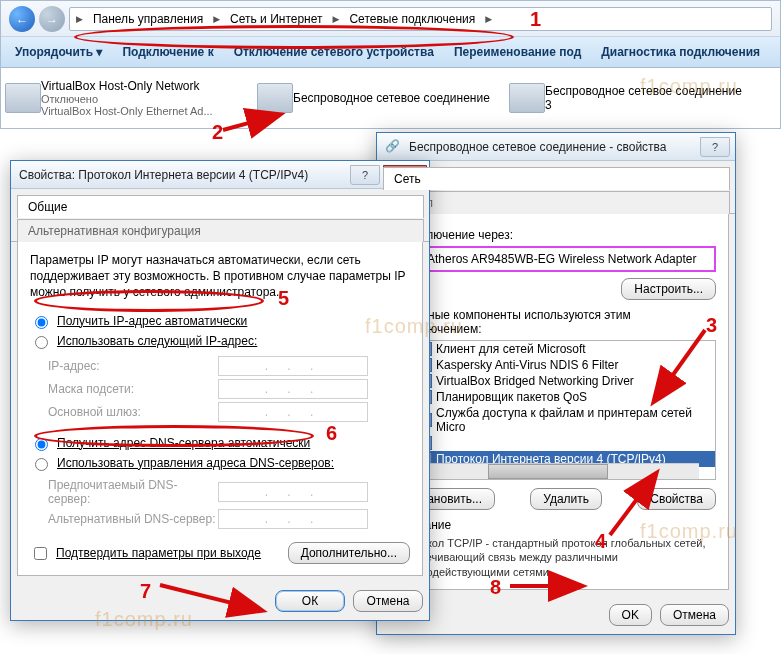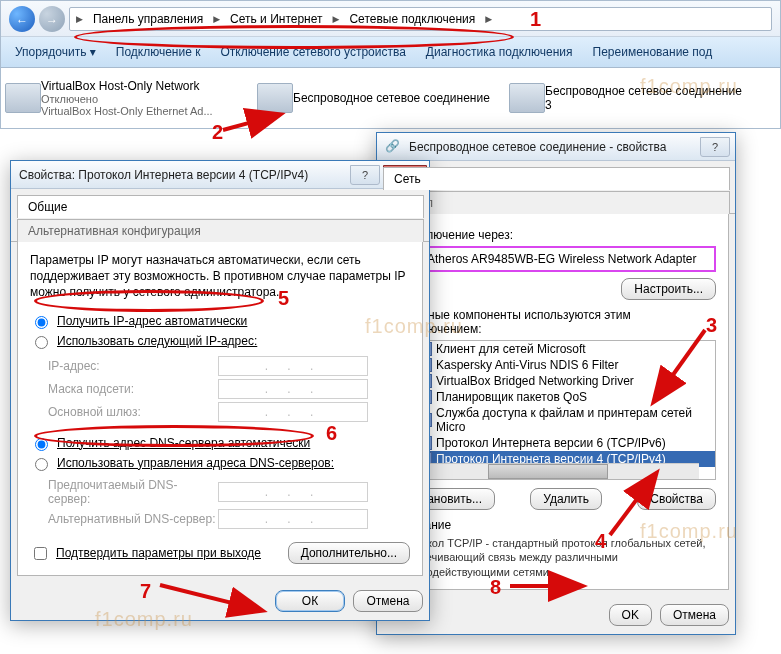--- a/index.html
+++ b/index.html
@@ -7,21 +7,21 @@
   
   
   .explorer { position: absolute; left: 0; top: 0; width: 781px; background: linear-gradient(#f7fbff, #eaf2fb); border: 1px solid #aabccf; }
   .nav-bar { display: flex; align-items: center; height: 36px; padding: 4px 8px; gap: 4px; background: linear-gradient(#f5f9fd, #e7eef7); border-bottom: 1px solid #c7d3e0; }
   .nav-btn { width: 26px; height: 26px; border-radius: 50%; background: radial-gradient(circle at 30% 30%, #6fb7ff, #1e5fbf); display: flex; align-items: center; justify-content: center; color: #fff; }
   .nav-btn.dis { background: radial-gradient(circle at 30% 30%, #c8d4e0, #8fa3b8); }
   .breadcrumb { flex: 1; display: flex; align-items: center; height: 24px; background: #fff; border: 1px solid #a7b7c9; border-radius: 2px; padding: 0 4px; gap: 2px; }
   .crumb { padding: 2px 6px; cursor: default; }
   .chev { color: #555; padding: 0 2px; font-size: 9px; }
   .toolbar { display: flex; gap: 12px; padding: 6px 10px; background: linear-gradient(#dfeefc, #c7dff5); border-bottom: 1px solid #a7bace; color: #123a66; }
-  .toolbar span { padding: 2px 4px; }
+  .toolbar span { padding: 2px 4px; font-weight: bold; }
   .content-area { display: flex; padding: 6px 4px; gap: 12px; flex-wrap: wrap; background: #fff; min-height: 60px; }
   .netcon { display: flex; gap: 0; width: 240px; align-items: center; }
   .netico { width: 36px; height: 30px; background: linear-gradient(#dfe7ef,#b8c5d4); border: 1px solid #9fb0c2; border-radius: 2px; flex-shrink: 0; }
   .net-label { font-weight: normal; color: #000; }
   .net-sub { color: #666; font-size: 11px; white-space: nowrap; overflow: hidden; text-overflow: ellipsis; }
   
   
   .dialog { position: absolute; background: #f0f0f0; border: 1px solid #3a79b7; box-shadow: 0 4px 20px rgba(0,0,0,0.3); }
   .titlebar { height: 28px; display: flex; align-items: center; justify-content: space-between; padding: 0 2px 0 8px; background: linear-gradient(#fbfcfe, #dce7f2); border-bottom: 1px solid #b8c6d6; color: #222; }
   .titlebar .ticon { width: 16px; height: 16px; margin-right: 4px; }
@@ -88,22 +88,22 @@
       <span class="crumb">Сеть и Интернет</span>
       <span class="chev">▶</span>
       <span class="crumb">Сетевые подключения</span>
       <span class="chev">▶</span>
     </div>
   </div>
   <div class="toolbar">
     <span>Упорядочить ▾</span>
     <span>Подключение к</span>
     <span>Отключение сетевого устройства</span>
+    <span>Переименование под</span>
     <span>Диагностика подключения</span>
-    <span>Переименование под</span>
   </div>
   <div class="content-area">
     <div class="netcon">
       <div class="netico"></div>
       <div>
         <div class="net-label">VirtualBox Host-Only Network</div>
         <div class="net-sub">Отключено</div>
         <div class="net-sub">VirtualBox Host-Only Ethernet Ad...</div>
       </div>
     </div>
@@ -164,21 +164,20 @@
           <span>Планировщик пакетов QoS</span>
         </div>
       <div class="comp-item">
           <span class="chk">✓</span>
           <span class="proto-ico"></span>
           <span>Служба доступа к файлам и принтерам сетей Micro</span>
         </div>
       <div class="comp-item">
           <span class="chk">✓</span>
           <span class="proto-ico"></span>
-          <span>Протокол Интернета версии 6 (TCP/IPv6)</span>
         </div>
       <div class="comp-item sel">
           <span class="chk">✓</span>
           <span class="proto-ico"></span>
           <span>Протокол Интернета версии 4 (TCP/IPv4)</span>
         </div>
       <div class="scrollbar-h">
           <div class="thumb"></div>
         </div>
     </div>

